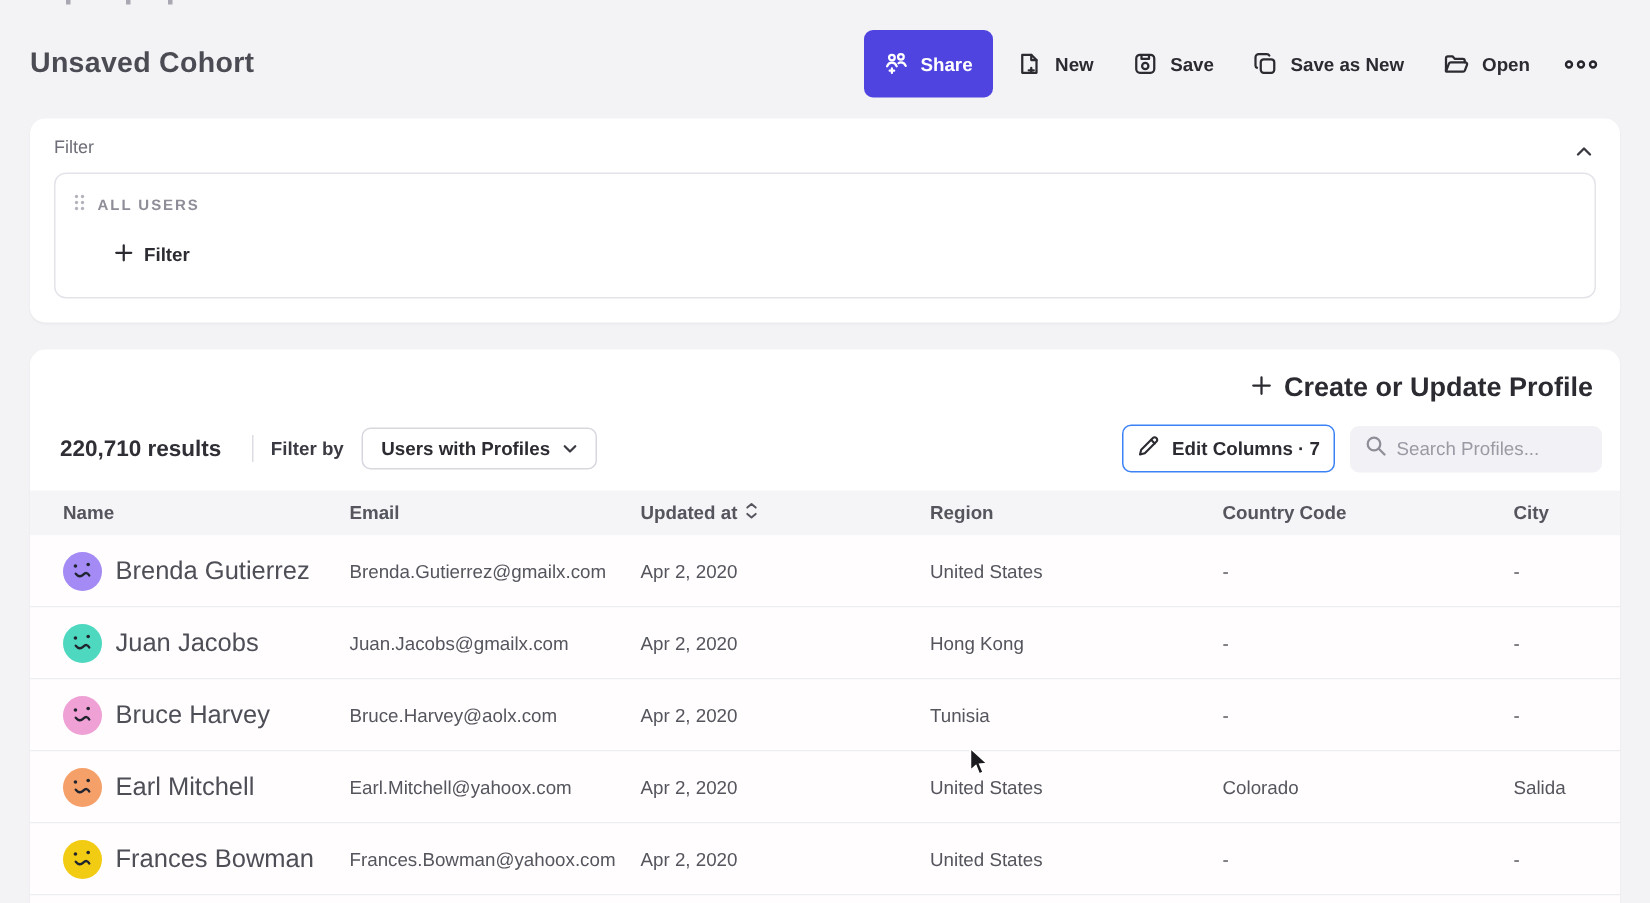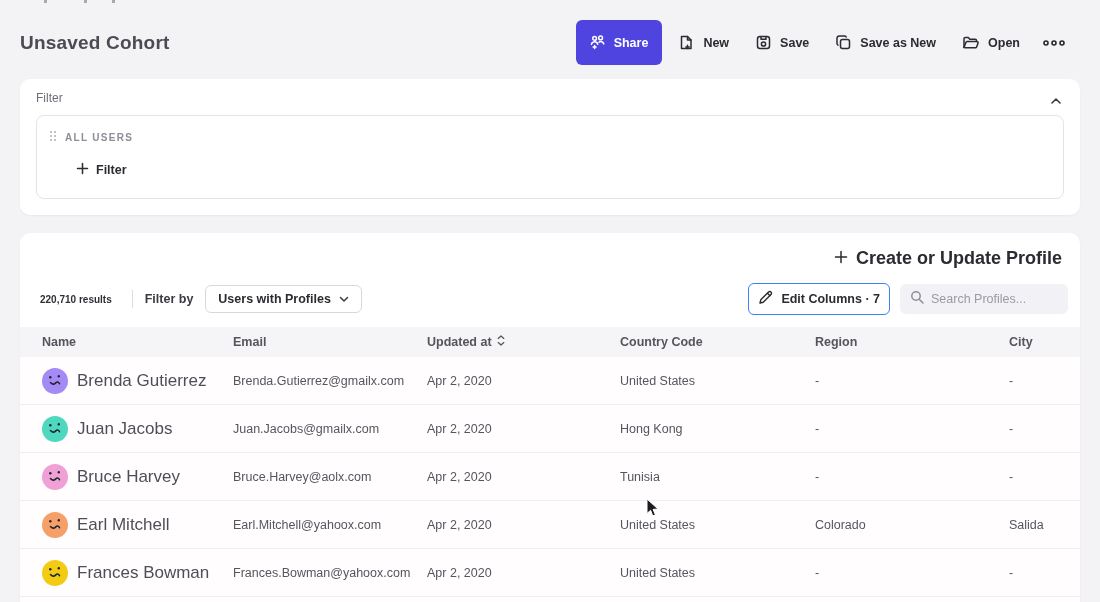--- a/index.html
+++ b/index.html
@@ -53,21 +53,21 @@
 
   
   .profiles-card { margin-top:18px; height:400px; overflow:hidden; padding-top:0; }
   .create-row { display:flex; justify-content:flex-end; padding:15px 18px 0; }
   .create-btn {
     display:flex; align-items:center; gap:8px;
     background:none; border:none; cursor:pointer;
     font-family:inherit; font-size:18px; font-weight:bold; color:#2b2b31;
   }
   .toolbar { display:flex; align-items:center; padding:14px 12px 12px 18px; }
-  .results-count { font-size:10px; font-weight:bold; color:#2f2f36; padding:0 8px 0 2px; }
+  .results-count { font-size:15px; font-weight:bold; color:#2f2f36; padding:0 8px 0 2px; }
   .v-divider { width:1px; height:18px; background:#dddce3; margin:0 12px; }
   .filter-by-label { font-size:12.5px; font-weight:bold; color:#3a3a42; margin-right:12px; }
   .dropdown-btn {
     display:flex; align-items:center; gap:8px;
     background:#fff; border:1px solid #d8d7de; border-radius:6px;
     padding:6px 12px; cursor:pointer;
     font-family:inherit; font-size:12.5px; font-weight:bold; color:#2b2b31;
   }
   .toolbar-spacer { flex:1; }
   .edit-columns-btn {
@@ -258,24 +258,24 @@
         <span>Email</span>
       </div>
       <div class="hcell">
         <span>Updated at</span>
         <span><svg width="8" height="11" viewBox="0 0 8 11" fill="none" stroke="#55555e" stroke-width="1.3" stroke-linecap="round" stroke-linejoin="round">
             <path d="M1.2 3.4L4 1l2.8 2.4"></path>
             <path d="M1.2 7.6L4 10l2.8-2.4"></path>
           </svg></span>
       </div>
       <div class="hcell">
+        <span>Region</span>
+      </div>
+      <div class="hcell">
         <span>Country Code</span>
-      </div>
-      <div class="hcell">
-        <span>Region</span>
       </div>
       <div class="hcell">
         <span>City</span>
       </div>
     </div>
   <div id="table-body">
       <div class="tgrid trow">
         <div class="name-cell tcell">
           <span class="avatar" style="background: rgb(164, 138, 245);">
             <svg viewBox="0 0 26 26">

